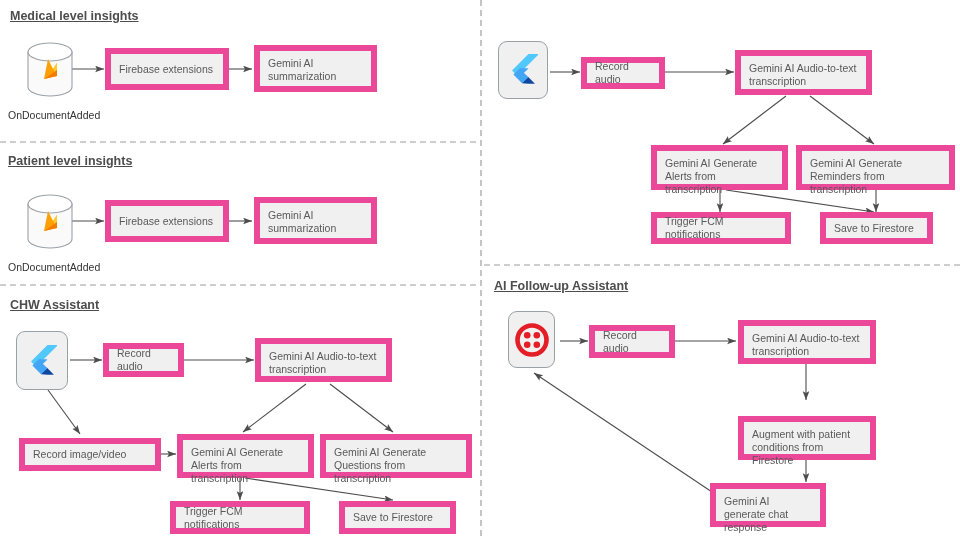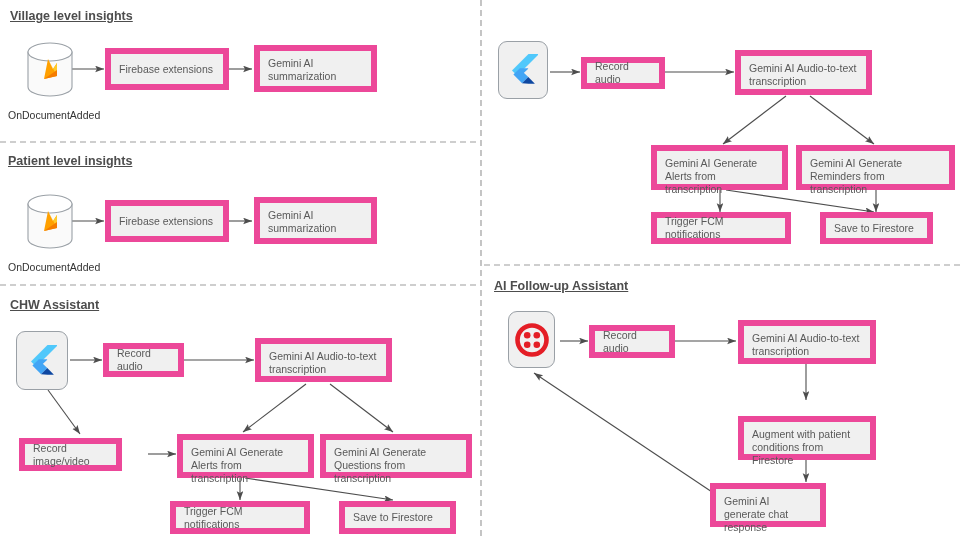--- a/index.html
+++ b/index.html
@@ -138,21 +138,21 @@
 
     <g>
       <path d="M28,204 L28,239 a22,9 0 0 0 44,0 L72,204 z" fill="#fafafa" stroke="#9aa0a6" stroke-width="1.1"></path>
       <ellipse cx="50" cy="204" rx="22" ry="9" fill="#ffffff" stroke="#9aa0a6" stroke-width="1.1"></ellipse>
       <path d="M44,231 L48,211 L53,221 L57,215 L57,228 z" fill="#ffa000"></path>
       <path d="M48,211 L53,221 L57,215 L57,228 z" fill="#ffca28"></path>
       <path d="M44,231 L57,228 L57,222 z" fill="#f57c00"></path>
     </g>
   </svg>
 
-  <div class="section-title" style="left:10px; top:9px;">Village level insights</div>
+  <div class="section-title" style="left:10px; top:9px;">Medical level insights</div>
 
   <div class="section-title" style="left:8px; top:154px;">Patient level insights</div>
 
   <div class="section-title" style="left:10px; top:298px;">CHW Assistant</div>
 
 
   <div class="section-title" style="left:494px; top:279px;">AI Follow-up Assistant</div>
 
   <div class="caption" style="left:8px; top:109px;">OnDocumentAdded</div>
 
@@ -175,21 +175,21 @@
       <path d="M14.1,30.3 L20.3,24.1 L26.9,30.7 L20.6,30.7 z" fill="#0d47a1"></path>
       <path d="M11.6,15.4 L20.3,15.4 L15.8,19.7 z" fill="#42a5f5"></path>
     </svg>
   </div>
 
   <div class="node vcenter" style="left:103px; top:343px; width:81px; height:34px;">Record audio</div>
 
   <div class="node" style="left:255px; top:338px; width:137px; height:44px;">Gemini AI Audio-to-text
 transcription</div>
 
-  <div class="node vcenter" style="left:19px; top:438px; width:103px; height:33px;">Record image/video</div>
+  <div class="node vcenter" style="left:19px; top:438px; width:142px; height:33px;">Record image/video</div>
 
   <div class="node" style="left:177px; top:434px; width:137px; height:44px;">Gemini AI Generate
 Alerts from transcription</div>
 
   <div class="node" style="left:320px; top:434px; width:152px; height:44px;">Gemini AI Generate
 Questions from transcription</div>
 
   <div class="node vcenter" style="left:170px; top:501px; width:140px; height:33px;">Trigger FCM notifications</div>
 
   <div class="node vcenter" style="left:339px; top:501px; width:117px; height:33px;">Save to Firestore</div>

